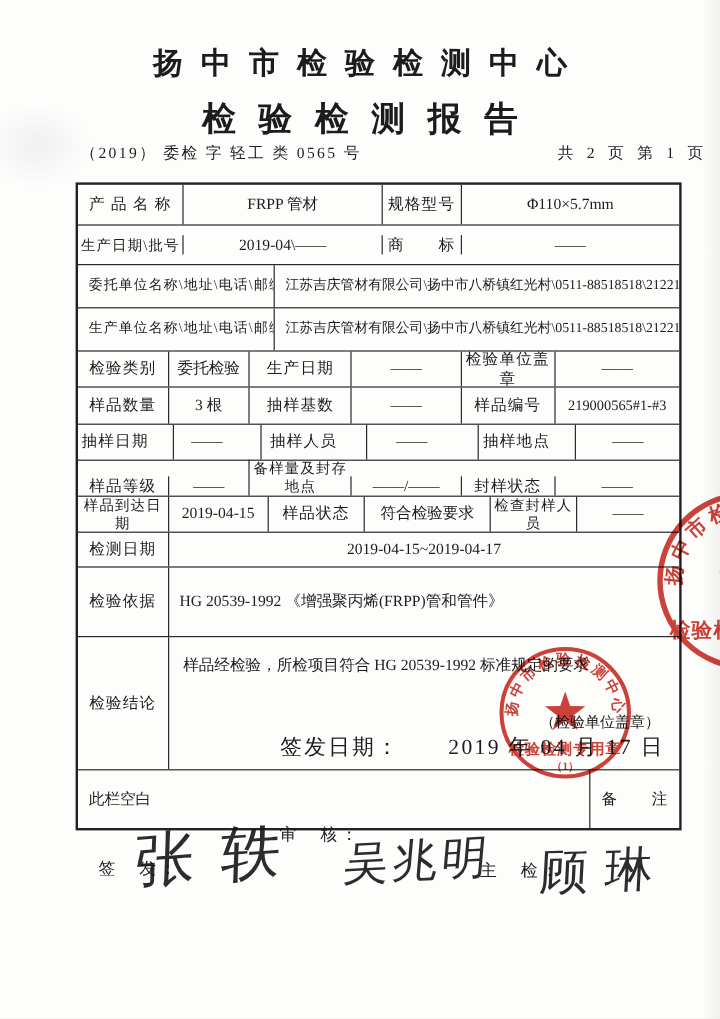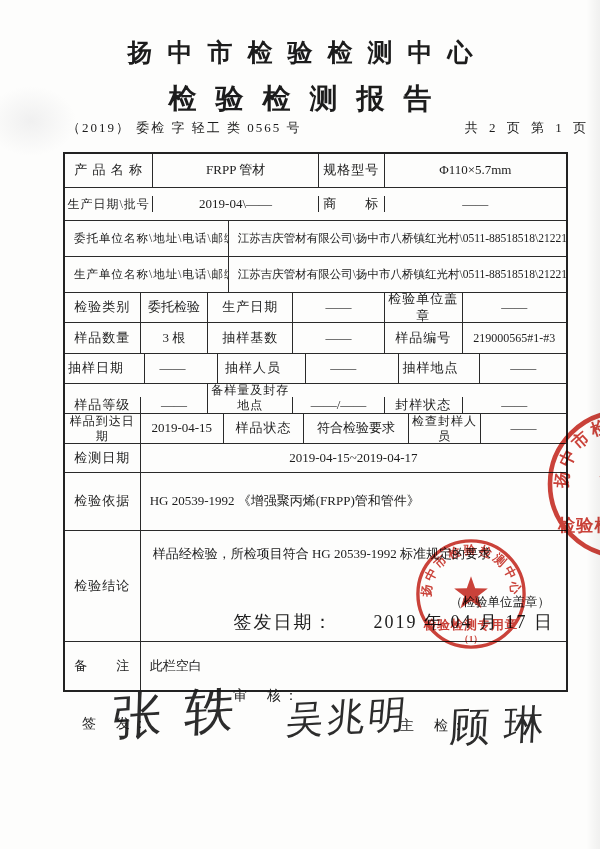--- a/index.html
+++ b/index.html
@@ -149,22 +149,22 @@
     <div class="row" style="height:111px;">
       <div class="c lbl" style="width:14.9%">检验结论</div>
       <div class="c concl" style="width:85.1%">
         <div class="concl-text">样品经检验，所检项目符合 HG 20539-1992 标准规定的要求</div>
         <div class="seal-note">（检验单位盖章）</div>
         <div class="issue-line">签发日期：　　2019 年 04 月 17 日</div>
       </div>
     </div>
 
     <div class="row" style="height:49px;">
+      <div class="c left" style="width:85.1%">此栏空白</div>
       <div class="c lbl" style="width:14.9%">备　　注</div>
-      <div class="c left" style="width:85.1%">此栏空白</div>
     </div>
 
   </div>
 
   <div class="stamp stamp-main">
     <svg viewBox="-70 -70 140 140">
       <defs>
         <path id="arc-a" d="M -42.4 22.5 A 48 48 0 1 1 42.4 22.5" fill="none"></path>
       </defs>
       <circle cx="0" cy="0" r="63"></circle>

